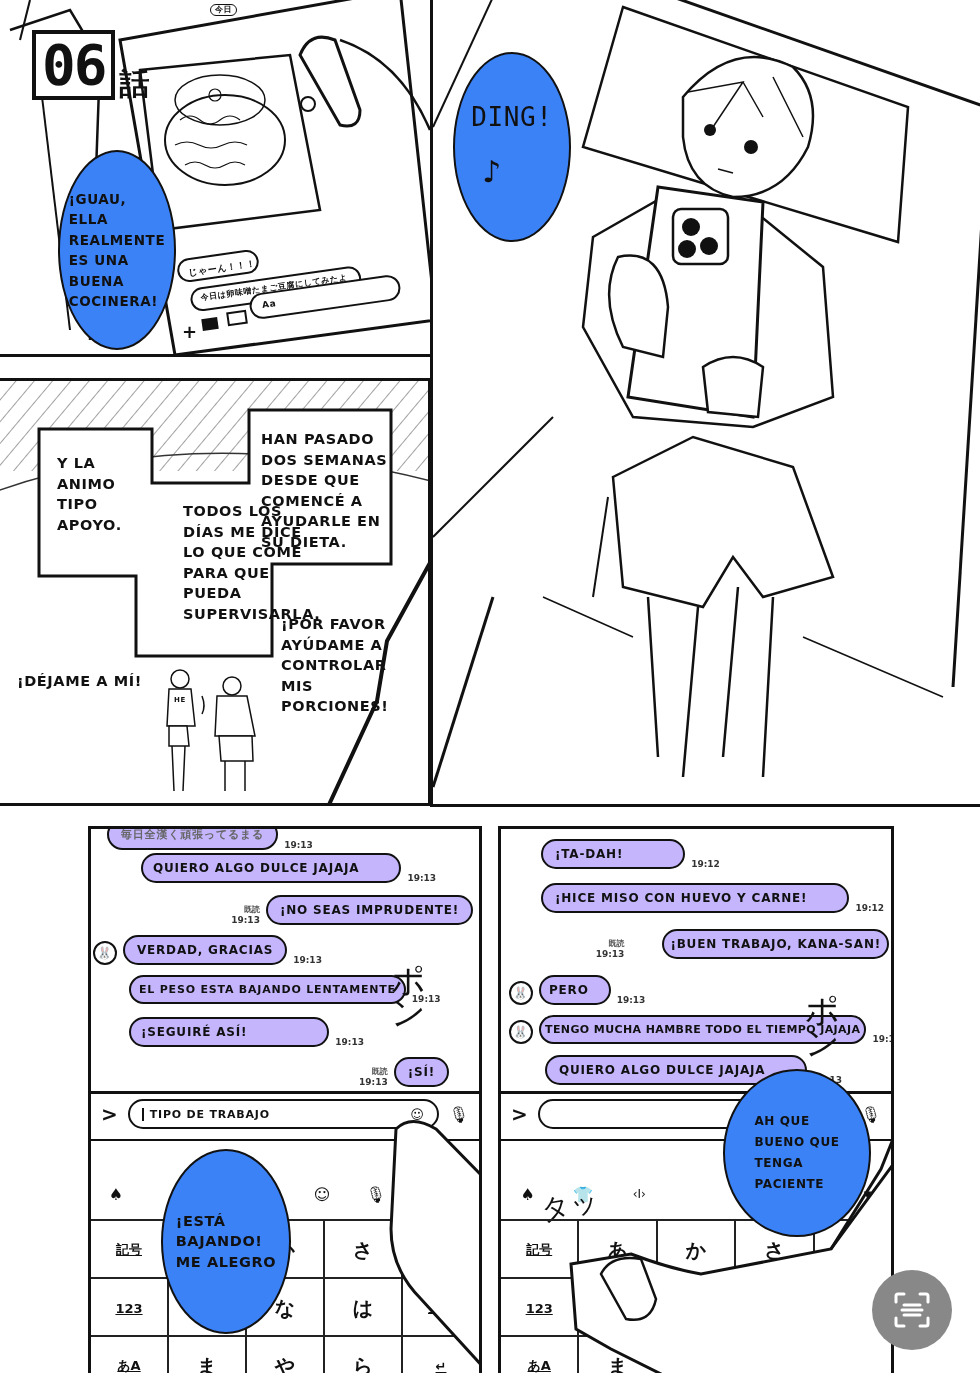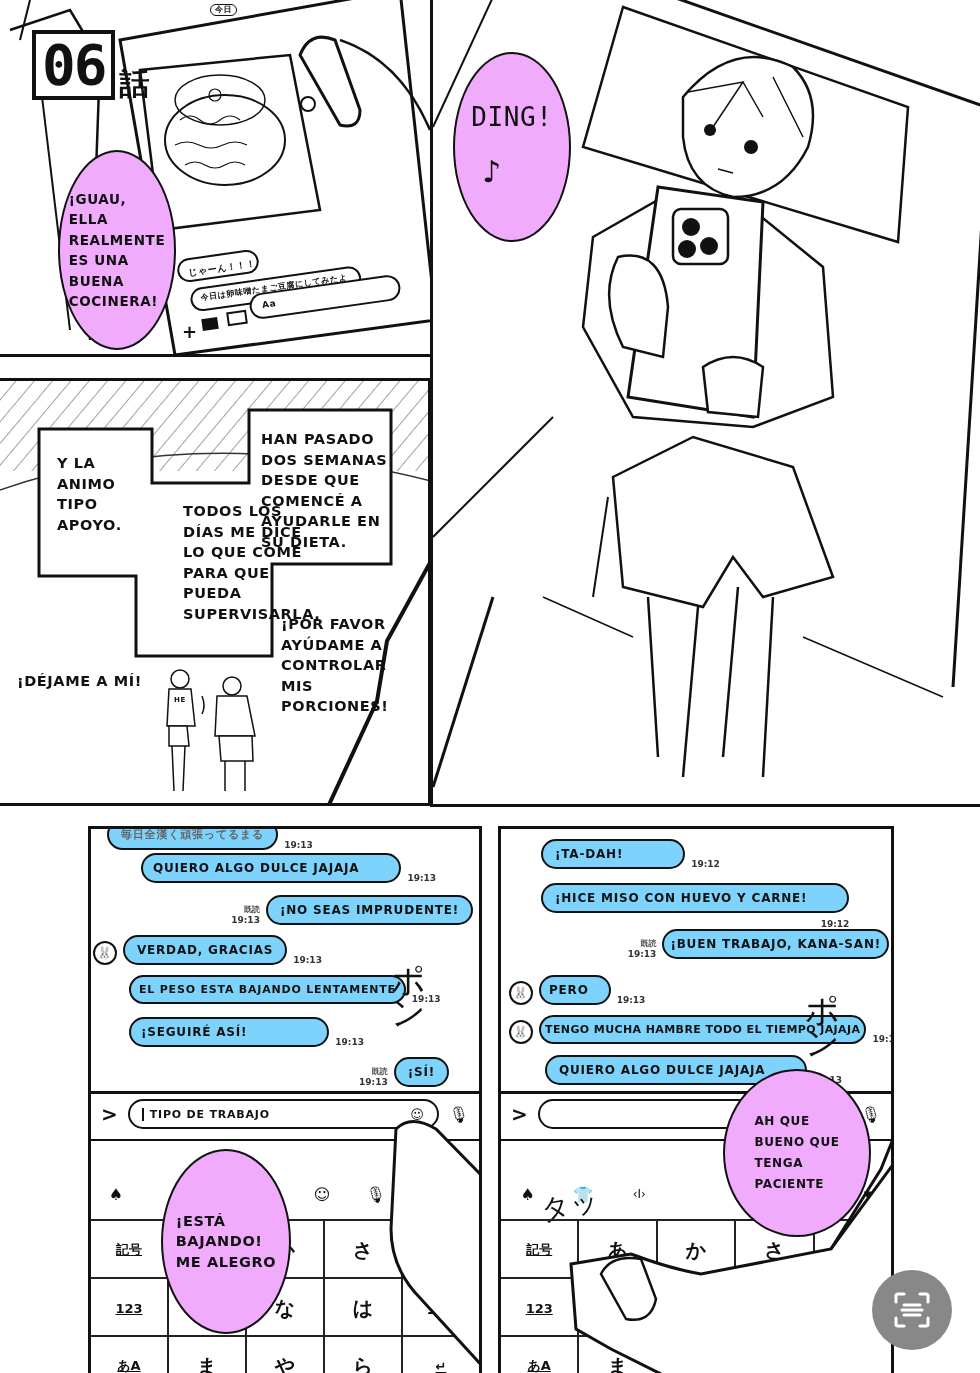--- a/index.html
+++ b/index.html
@@ -7,38 +7,38 @@
   body { position: relative; font-family: "DejaVu Sans", sans-serif; color: #111; }
 
   .panel { position: absolute; border: 3px solid #111; background: #fff; overflow: hidden; }
   .panel svg.art { position: absolute; left: 0; top: 0; }
 
   .caption-text {
     position: absolute; font-family: "DejaVu Sans", sans-serif; font-weight: bold;
     font-size: 14.5px; line-height: 20.5px; letter-spacing: 0.6px; color: #111; white-space: pre-line;
   }
   .balloon {
-    position: absolute; background: #f0abfc; border: 2.5px solid #111; border-radius: 50%;
+    position: absolute; background: #3b82f6; border: 2.5px solid #111; border-radius: 50%;
     display: flex; align-items: center; justify-content: center;
   }
   .balloon .caption-text { position: static; }
 
   .chapter-badge {
     position: absolute; left: 32px; top: 30px; display: flex; align-items: flex-end; gap: 4px;
   }
   .chapter-num {
     font-family: "DejaVu Sans Mono", monospace; font-weight: bold; font-size: 56px; line-height: 62px;
     padding: 0 6px; border: 4px solid #111; background: #fff; letter-spacing: -2px;
   }
   .chapter-kanji { font-weight: bold; font-size: 30px; line-height: 32px; }
 
   
   .chat-row { position: absolute; display: flex; align-items: flex-end; gap: 6px; }
   .bubble {
-    border: 2.5px solid #111; border-radius: 18px; background: #7dd3fc;
+    border: 2.5px solid #111; border-radius: 18px; background: #c4b5fd;
     font-weight: bold; font-size: 12px; letter-spacing: 0.8px; padding: 6px 12px; white-space: nowrap;
   }
   .time { font-size: 9px; font-weight: bold; color: #333; line-height: 10px; text-align: right; }
   .read { font-size: 8px; color: #555; }
   .avatar {
     width: 24px; height: 24px; border: 2px solid #111; border-radius: 50%; background: #fff;
     display: flex; align-items: center; justify-content: center; font-size: 12px;
   }
   .divider { position: absolute; left: 0; right: 0; height: 3px; background: #111; }
   .input-bar { position: absolute; display: flex; align-items: center; gap: 10px; }
@@ -287,27 +287,27 @@
 BAJANDO!
 ME ALEGRO</span>
   </div>
 </div>
 
 <div class="panel" style="left:498px; top:826px; width:396px; height:550px;">
   <div class="chat-row" style="left:40px; top:10px;justify-content:center;">
     <span class="bubble" style="padding:6px 60px 6px 12px;">¡TA-DAH!</span>
     <span class="time">19:12</span>
   </div>
-  <div class="chat-row" style="left:40px; top:54px;flex-direction:column;">
+  <div class="chat-row" style="left:40px; top:54px;">
     <span class="bubble" style="padding:6px 40px 6px 12px;">¡HICE MISO CON HUEVO Y CARNE!</span>
     <span class="time">19:12</span>
   </div>
   <div class="chat-row" style="right:2px; top:100px;">
     <span class="time"><span class="read">既読</span><br><span>19:13</span></span>
-    <span class="bubble" style="padding:6px 6px;">¡BUEN TRABAJO, KANA-SAN!</span>
+    <span class="bubble" style="padding:6px 6px;margin-left:32px;">¡BUEN TRABAJO, KANA-SAN!</span>
   </div>
   <div class="chat-row" style="left:8px; top:146px;">
     <span class="avatar">🐰</span>
     <span class="bubble" style="padding:6px 20px 6px 8px;">PERO</span>
     <span class="time">19:13</span>
   </div>
   <div class="chat-row" style="left:8px; top:186px;">
     <span class="avatar">🐰</span>
     <span class="bubble" style="font-size:11px; padding:6px 4px; letter-spacing:0.4px;">TENGO MUCHA HAMBRE TODO EL TIEMPO JAJAJA</span>
     <span class="time">19:13</span>

